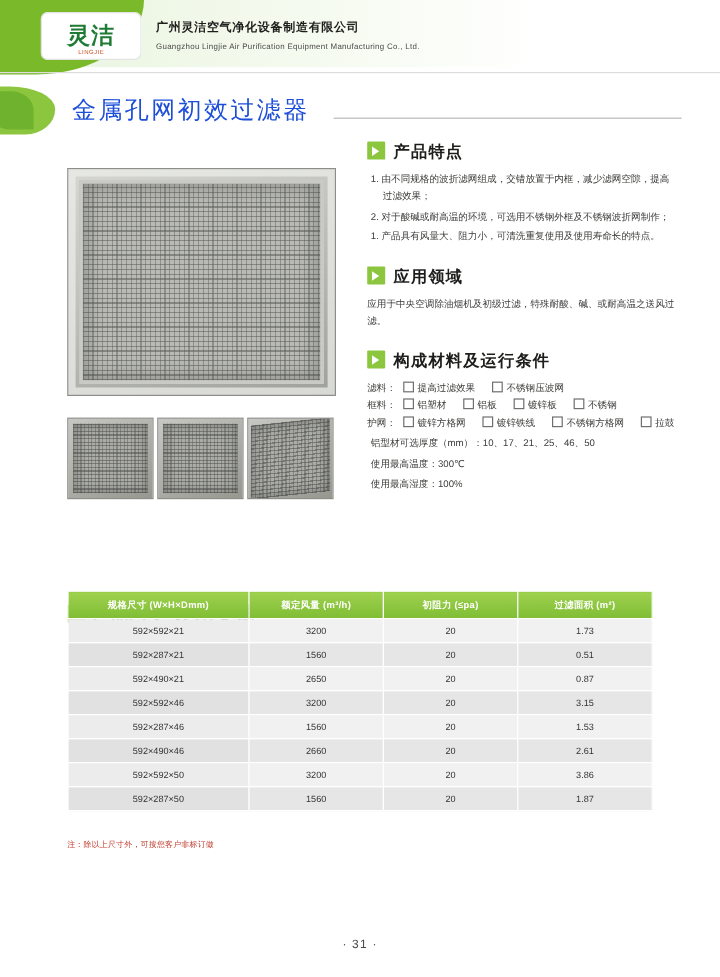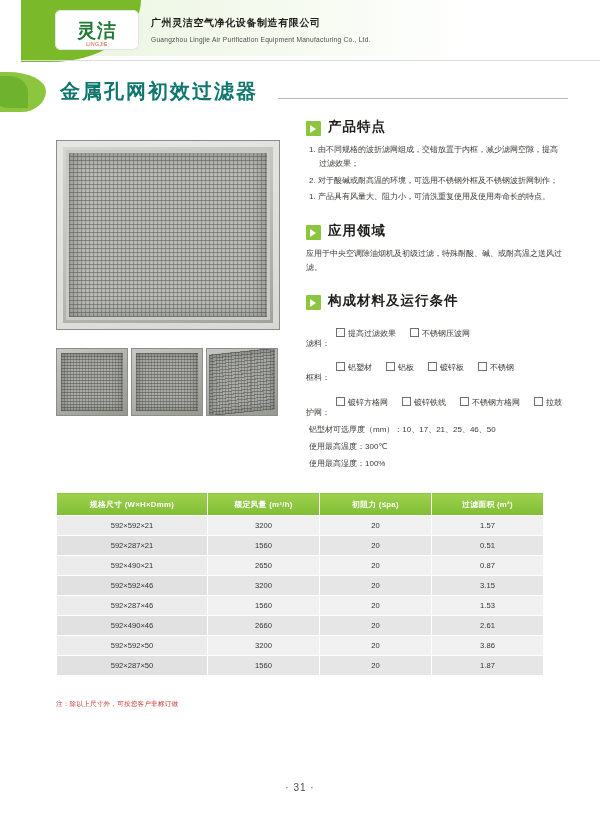--- a/index.html
+++ b/index.html
@@ -6,21 +6,21 @@
   body{
     width:600px;height:814px;
     background:#ffffff;
     font-family:"Liberation Sans","DejaVu Sans",sans-serif;
     position:relative;
     overflow:hidden;
     color:#231f20;
   }
   
   .header{
-    position:absolute;left:0;top:0;width:479px;height:62px;margin-left:21px;
+    position:absolute;left:0;top:0;width:479px;height:62px;
   }
   .header-green{
     position:absolute;left:0;top:0;width:600px;height:56px;
     background:linear-gradient(90deg,#e9f4df 0%,#f4faee 40%,#ffffff 75%);
   }
   .header-curve{
     position:absolute;left:0;top:0;width:120px;height:62px;
     background:#7ab929;
     border-bottom-right-radius:90px 62px;
   }
@@ -58,21 +58,21 @@
     position:absolute;left:0;top:0;width:46px;height:40px;
     background:#8cc63f;
     border-top-right-radius:40px 20px;border-bottom-right-radius:26px 22px;
   }
   .title-leaf:after{
     content:"";position:absolute;left:-10px;top:4px;width:38px;height:32px;
     background:#6fb22e;border-radius:0 50% 0 50%;
   }
   .page-title{
     position:absolute;left:60px;top:78px;
-    font-size:20px;font-weight:bold;color:#0f766e;letter-spacing:2px;
+    font-size:20px;font-weight:normal;color:#1d4ed8;letter-spacing:2px;
   }
   .title-line{
     position:absolute;left:278px;top:98px;width:290px;height:1px;background:#b9b9b9;
   }
   
   .main-photo{
     position:absolute;left:56px;top:140px;width:222px;height:188px;
     background:linear-gradient(160deg,#d6d7d2 0%,#bfc0bb 45%,#9fa09b 100%);
     border:1px solid #8d8e89;
     overflow:hidden;
@@ -102,35 +102,35 @@
     position:absolute;left:4px;top:4px;right:4px;bottom:4px;
     background-color:#abaca7;
     background-image:
       repeating-linear-gradient(0deg,rgba(80,82,78,.55) 0 1px,transparent 1px 3px),
       repeating-linear-gradient(90deg,rgba(80,82,78,.4) 0 1px,transparent 1px 3px);
     box-shadow:inset 0 0 10px rgba(50,52,48,.5);
   }
   .thumb.angled .tm{transform:skewY(-6deg) scale(1.06);}
   
   .sec{position:absolute;left:306px;}
-  .sec-head{display:flex;align-items:flex-end;gap:7px;margin-bottom:7px;}
+  .sec-head{display:flex;align-items:flex-start;gap:7px;margin-bottom:7px;}
   .arrow-ico{
     width:15px;height:15px;background:#8cc63f;position:relative;flex:none;border-radius:1px;
   }
   .arrow-ico:after{
     content:"";position:absolute;left:4px;top:3.5px;
     border-left:6px solid #ffffff;border-top:4px solid transparent;border-bottom:4px solid transparent;
   }
   .sec-title{font-size:13.5px;font-weight:bold;color:#1d1d1b;letter-spacing:1px;}
   .sec-body{font-size:8px;line-height:1.72;color:#3a3a38;width:262px;}
   .sec-body p{margin:3px;}
   .sec-body .ind{padding-left:10px;text-indent:-10px;}
   
   .mat-row{display:flex;align-items:center;font-size:8px;color:#3a3a38;line-height:1.8;}
-  .mat-label{width:30px;flex:none;margin-top:20px;}
+  .mat-label{width:30px;flex:none;}
   .chk{
     display:inline-block;width:7px;height:7px;border:1px solid #6f6f6f;background:#fff;
     margin-right:3px;vertical-align:-1px;
   }
   .mat-opt{margin-right:14px;white-space:nowrap;}
   
   .tbl-head{position:absolute;left:56px;top:458px;display:flex;align-items:center;gap:7px;margin-top:44px;}
   .tbl-title{font-size:14px;font-weight:bold;color:#1d1d1b;letter-spacing:1px;}
   table{
     position:absolute;left:56px;top:492px;width:488px;border-collapse:collapse;
@@ -261,21 +261,21 @@
       <th style="width:23%">额定风量 (m³/h)</th>
       <th style="width:23%">初阻力 (≤pa)</th>
       <th style="width:23%">过滤面积 (m²)</th>
     </tr>
   </thead>
   <tbody>
     <tr>
       <td>592×592×21</td>
       <td>3200</td>
       <td>20</td>
-      <td>1.57</td>
+      <td>1.73</td>
     </tr>
     <tr>
       <td>592×287×21</td>
       <td>1560</td>
       <td>20</td>
       <td>0.51</td>
     </tr>
     <tr>
       <td>592×490×21</td>
       <td>2650</td>

